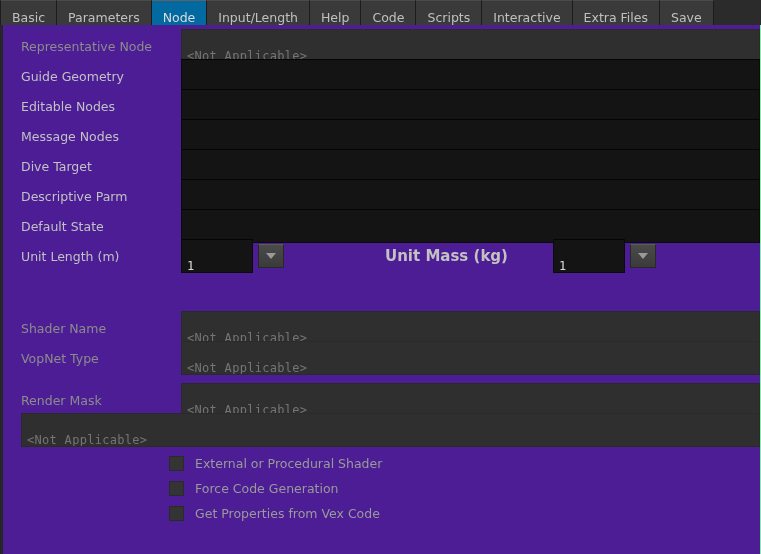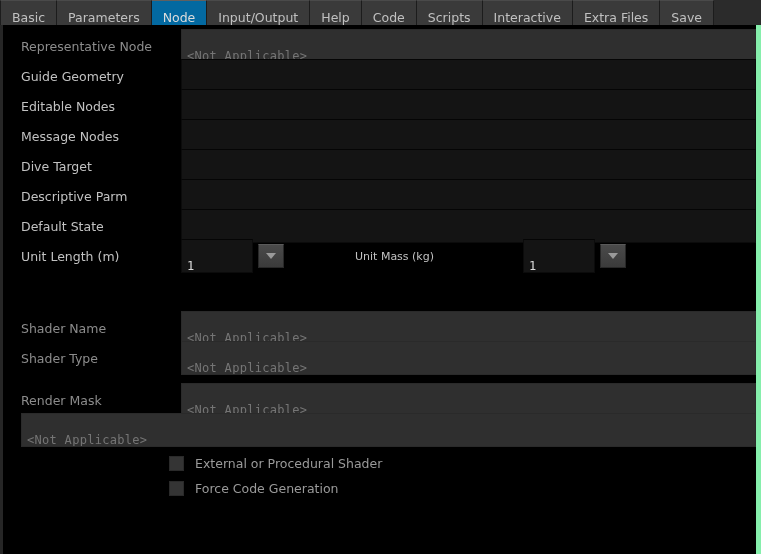--- a/index.html
+++ b/index.html
@@ -52,23 +52,23 @@
     border-bottom: 1px solid #1e1e1e;
   }
 
   
   .panel {
     position: absolute;
     left: 0;
     top: 25px;
     right: 0;
     bottom: 0;
-    background: #000000;
+    background: #4c1d95;
     border-left: 3px solid #262626;
-    border-right: 5px solid #86efac;
+    border-right: 1px solid #86efac;
     box-sizing: border-box;
     overflow: hidden;
   }
 
   .row {
     display: flex;
     align-items: center;
     height: 30px;
     padding-left: 18px;
     box-sizing: border-box;
@@ -132,25 +132,26 @@
   .caret {
     width: 0; height: 0;
     border-left: 5px solid transparent;
     border-right: 5px solid transparent;
     border-top: 6px solid #9a9a9a;
   }
 
   .spacer-lbl {
     flex: 0 0 auto;
     padding: 0 0 0 0;
-    margin-left: 71px;
-    font-size: 11px;
+    margin-left: 101px;
+    font-size: 15px;
     color: #c2c2c2;
     white-space: nowrap;
     width: 168px;
+    font-weight: bold;
   }
 
   .gap-12 { height: 12px; }
   .gap-6  { height: 6px; }
   .gap-42 { height: 42px; }
 
   
   .cbrow {
     display: flex;
     align-items: center;
@@ -182,21 +183,21 @@
   <div class="tab">
       <span>Basic</span>
     </div>
   <div class="tab">
       <span>Parameters</span>
     </div>
   <div class="tab selected">
       <span>Node</span>
     </div>
   <div class="tab">
-      <span>Input/Output</span>
+      <span>Input/Length</span>
     </div>
   <div class="tab">
       <span>Help</span>
     </div>
   <div class="tab">
       <span>Code</span>
     </div>
   <div class="tab">
       <span>Scripts</span>
     </div>
@@ -265,21 +266,21 @@
   </div>
 
   <div class="gap-42"></div>
 
   <div class="row">
     <div class="lbl dim">Shader Name</div>
     <div class="field disabled">&lt;Not Applicable&gt;</div>
   </div>
 
   <div class="row">
-    <div class="lbl dim">Shader Type</div>
+    <div class="lbl dim">VopNet Type</div>
     <div class="field disabled">&lt;Not Applicable&gt;</div>
   </div>
 
   <div class="gap-12"></div>
 
   <div class="row">
     <div class="lbl dim">Render Mask</div>
     <div class="field disabled">&lt;Not Applicable&gt;</div>
   </div>
 
@@ -294,14 +295,19 @@
     <div class="cbox"></div>
     <div class="cblabel">External or Procedural Shader</div>
   </div>
 
   <div class="cbrow">
     <div class="cbspace"></div>
     <div class="cbox"></div>
     <div class="cblabel">Force Code Generation</div>
   </div>
 
+  <div class="cbrow">
+    <div class="cbspace"></div>
+    <div class="cbox"></div>
+    <div class="cblabel">Get Properties from Vex Code</div>
+  </div>
 
 </div>
 
 </body></html>

